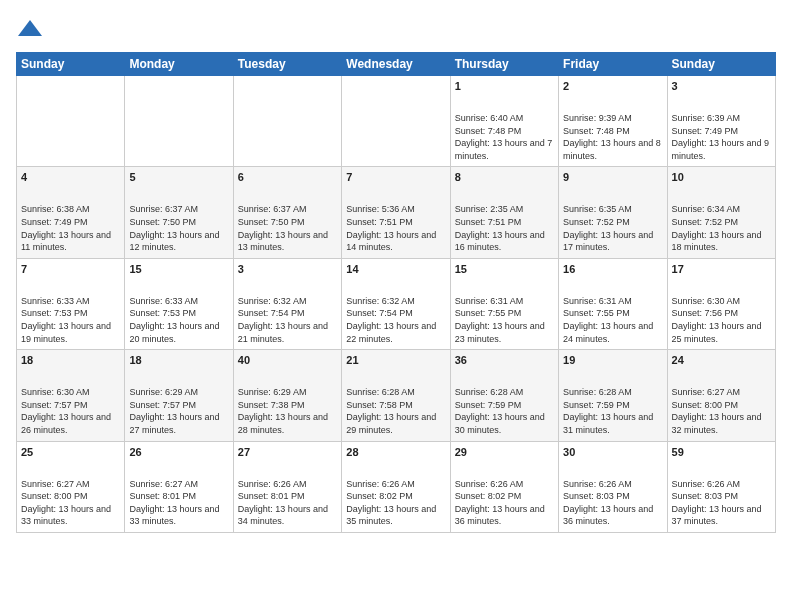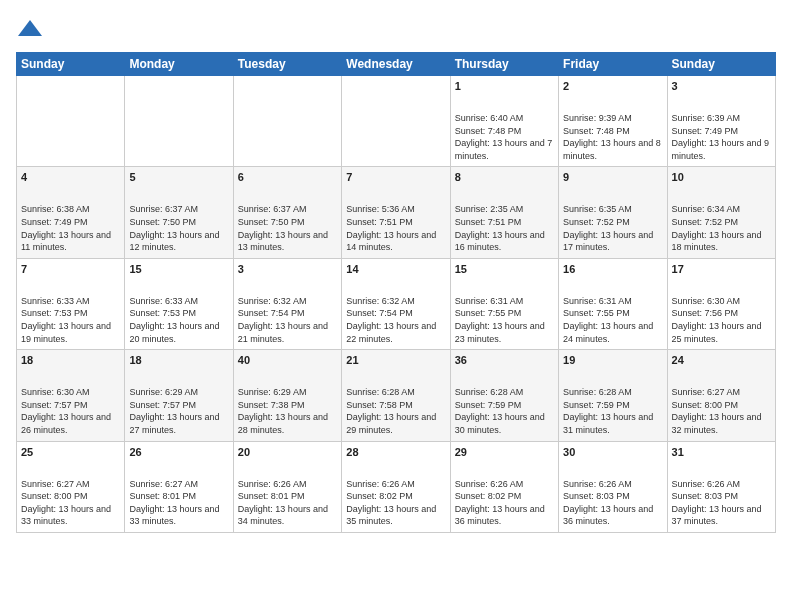--- a/index.html
+++ b/index.html
@@ -315,21 +315,21 @@
 and 33 minutes.</div>
         </td>
         <td>
           <span class="day-num">26</span>
           <div class="cell-info">Sunrise: 6:27 AM
 Sunset: 8:01 PM
 Daylight: 13 hours
 and 33 minutes.</div>
         </td>
         <td>
-          <span class="day-num">20</span>
+          <span class="day-num">27</span>
           <div class="cell-info">Sunrise: 6:26 AM
 Sunset: 8:01 PM
 Daylight: 13 hours
 and 34 minutes.</div>
         </td>
         <td>
           <span class="day-num">28</span>
           <div class="cell-info">Sunrise: 6:26 AM
 Sunset: 8:02 PM
 Daylight: 13 hours
@@ -343,21 +343,21 @@
 and 36 minutes.</div>
         </td>
         <td>
           <span class="day-num">30</span>
           <div class="cell-info">Sunrise: 6:26 AM
 Sunset: 8:03 PM
 Daylight: 13 hours
 and 36 minutes.</div>
         </td>
         <td>
-          <span class="day-num">31</span>
+          <span class="day-num">59</span>
           <div class="cell-info">Sunrise: 6:26 AM
 Sunset: 8:03 PM
 Daylight: 13 hours
 and 37 minutes.</div>
         </td>
       </tr>
     </tbody>
 </table>
 
 </body></html>

